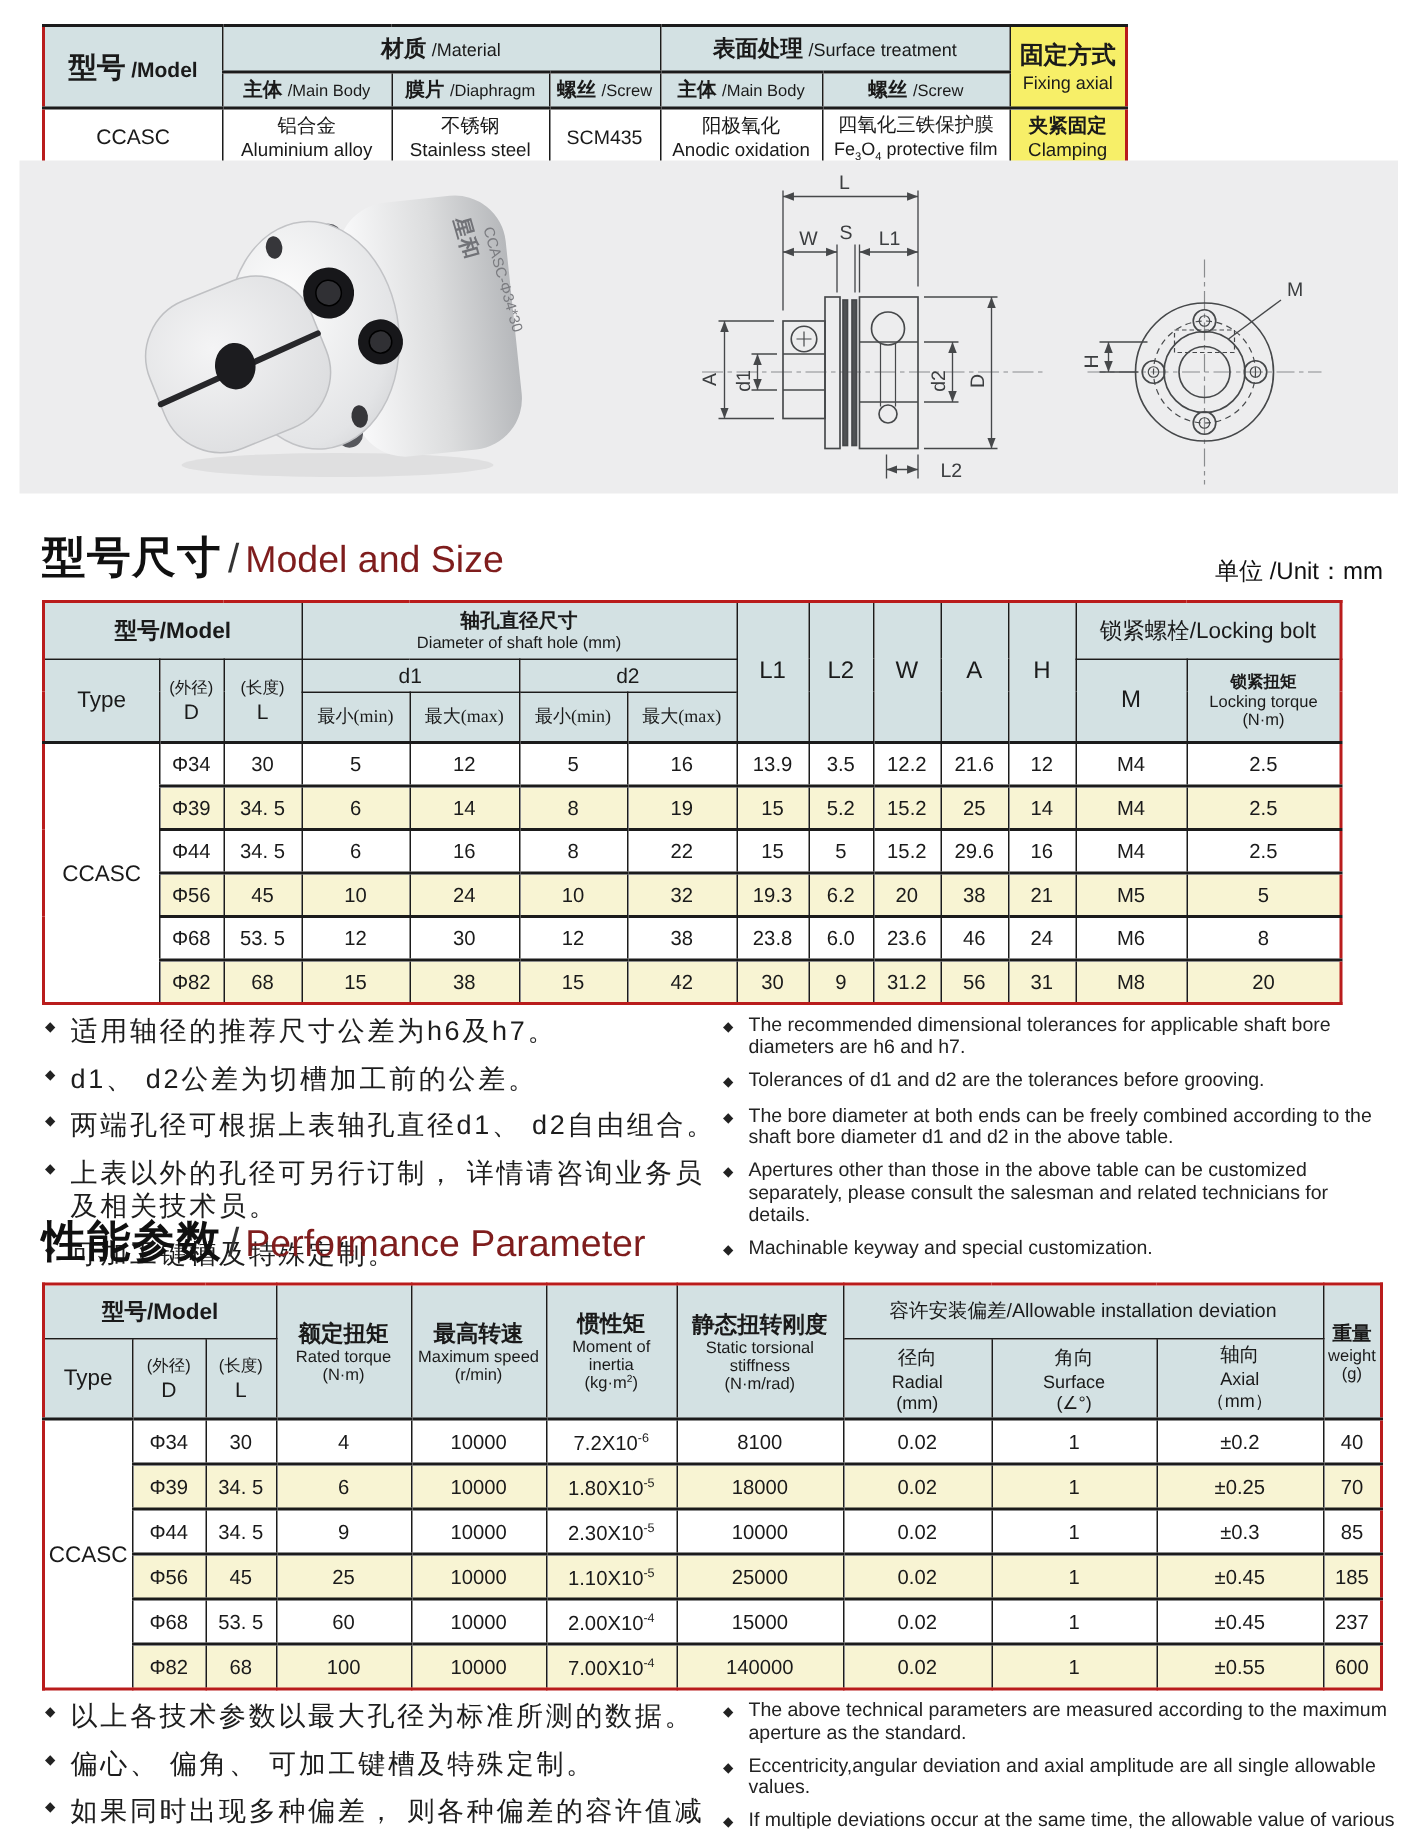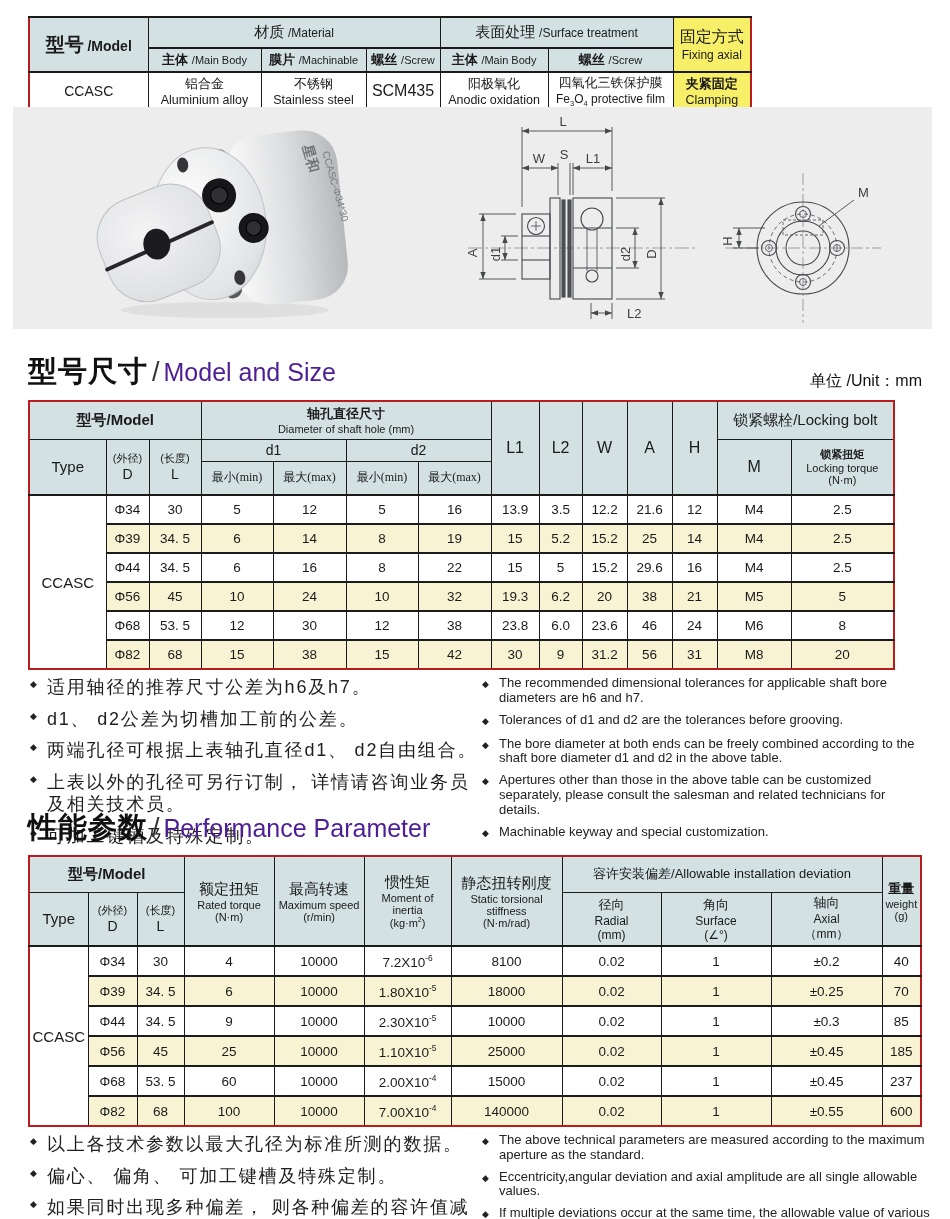--- a/index.html
+++ b/index.html
@@ -13,42 +13,42 @@
   table.spec{border:2px solid #b91c1c;}
   table.spec tbody td{border-top-width:2px;}
   .hdr td{background:#d3e1e3;}
   .yellow{background:#f7ef68 !important;}
   tr.alt td{background:#f8f4d3;}
   td.type-cell{background:#ffffff !important;font-size:15px;}
   sup,sub{font-size:0.62em;}
   
   .zh-xl{font-size:19px;font-weight:bold;}
   .en-lg{font-size:14px;font-weight:bold;}
-  .zh-lg{font-size:15px;font-weight:normal;}
+  .zh-lg{font-size:15px;font-weight:bold;}
   .en-md{font-size:12px;}
   .zh-md{font-size:13px;font-weight:bold;}
   .en-sm{font-size:11px;}
   .zh-d{font-size:13px;}
   .en-d{font-size:12.5px;}
   .b{font-weight:bold;}
   .f16{font-size:16px;}
   .f15{font-size:15px;}
   .f14{font-size:14px;}
   .f13{font-size:13px;}
   .f12{font-size:12px;}
   .f11{font-size:11px;}
   .zh-xs{font-size:11px;}
   table.spec tbody{font-size:13.5px;}
   
   #banner{left:13px;top:107px;width:919px;height:222px;background:#ededee;}
   
   .sec-head{height:44px;white-space:nowrap;}
   .title-zh{font-size:29px;font-weight:bold;color:#101010;letter-spacing:1px;}
   .title-slash{font-size:27px;color:#333;margin:0 4px;font-weight:normal;}
-  .title-en{font-size:25px;color:#4c1d95;}
+  .title-en{font-size:25px;color:#7f1d1d;}
   .unit-label{font-size:16px;color:#111;}
   
   .notes-wrap{display:flex;}
   .note{display:flex;margin-bottom:9px;}
   .bullet{width:17px;flex:0 0 17px;font-size:9px;line-height:17px;color:#222;}
   .note-text{flex:1;}
   .notes-zh .note-text{font-size:18px;letter-spacing:1.8px;line-height:1.25;color:#1d1d1d;}
   .notes-en .note-text{font-size:13px;line-height:1.14;color:#222;}
   .notes-en .note{margin-bottom:7px;}
   svg text{font-family:"Liberation Sans", sans-serif;}
@@ -80,38 +80,38 @@
       <span class="zh-lg">表面处理</span>
       <span class="en-md">/Surface treatment</span>
     </td>
     <td rowspan="2" class="yellow">
       <div class="zh-lg" style="font-size:16px;">固定方式</div>
       <div class="en-md">Fixing axial</div>
     </td>
   </tr>
   <tr class="hdr" style="height:24px;">
     <td><span class="zh-md">主体</span> <span class="en-sm">/Main Body</span></td>
-    <td><span class="zh-md">膜片</span> <span class="en-sm">/Machinable</span></td>
+    <td><span class="zh-md">膜片</span> <span class="en-sm">/Diaphragm</span></td>
     <td><span class="zh-md">螺丝</span> <span class="en-sm">/Screw</span></td>
     <td><span class="zh-md">主体</span> <span class="en-sm">/Main Body</span></td>
     <td><span class="zh-md">螺丝</span> <span class="en-sm">/Screw</span></td>
   </tr>
   </tbody>
     <tbody>
   <tr style="height:33px;">
     <td style="font-size:14px;">CCASC</td>
     <td>
           <div class="zh-d">铝合金</div>
           <div class="en-d">Aluminium alloy</div>
         </td>
     <td>
           <div class="zh-d">不锈钢</div>
           <div class="en-d">Stainless steel</div>
         </td>
-    <td style="font-size:16px;">SCM435</td>
+    <td style="font-size:13px;">SCM435</td>
     <td>
           <div class="zh-d">阳极氧化</div>
           <div class="en-d">Anodic oxidation</div>
         </td>
     <td>
           <div class="zh-d">四氧化三铁保护膜</div>
           <div class="en-d" style="font-size:12px;">Fe<sub>3</sub>O<sub>4</sub> protective film</div>
         </td>
     <td class="yellow">
           <div class="zh-d b">夹紧固定</div>

